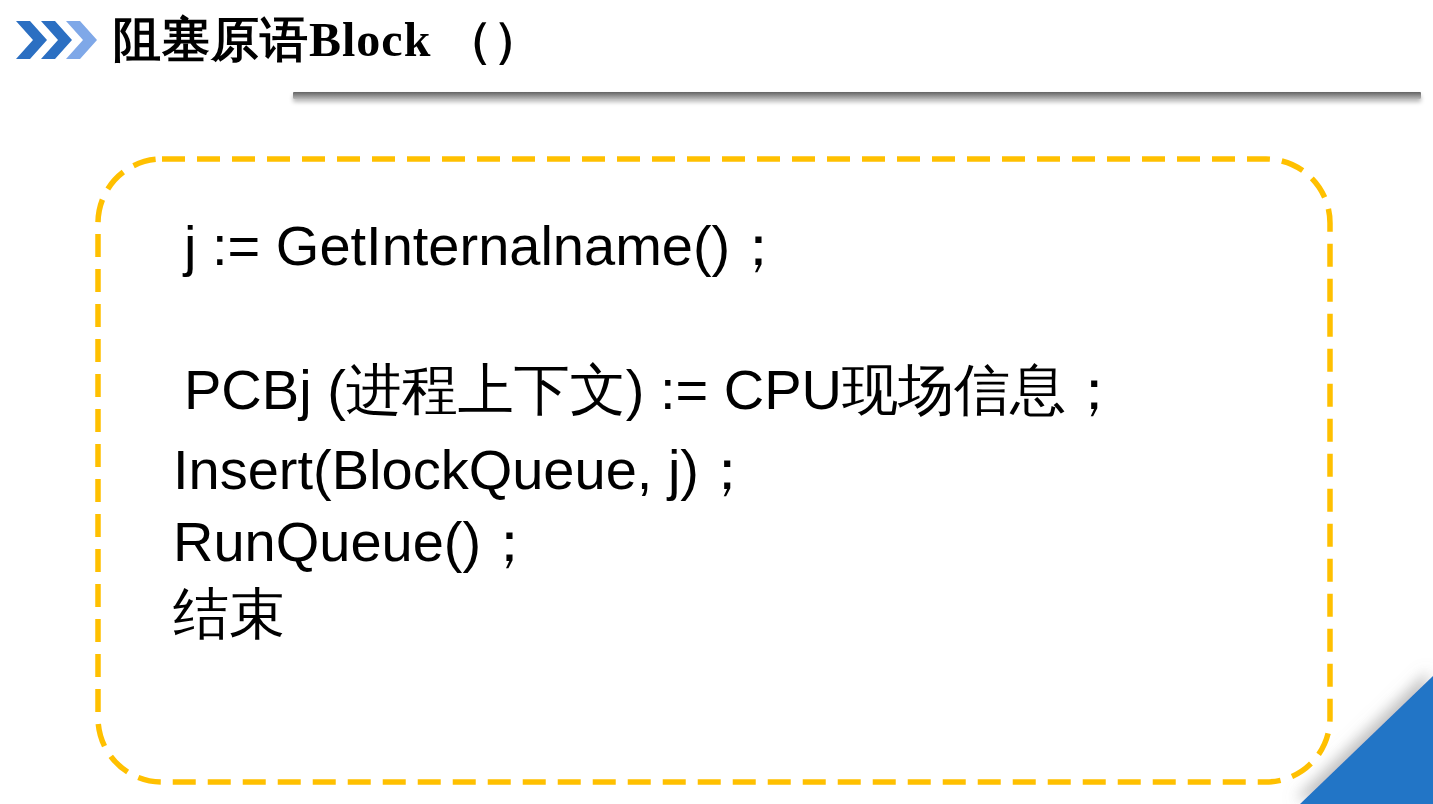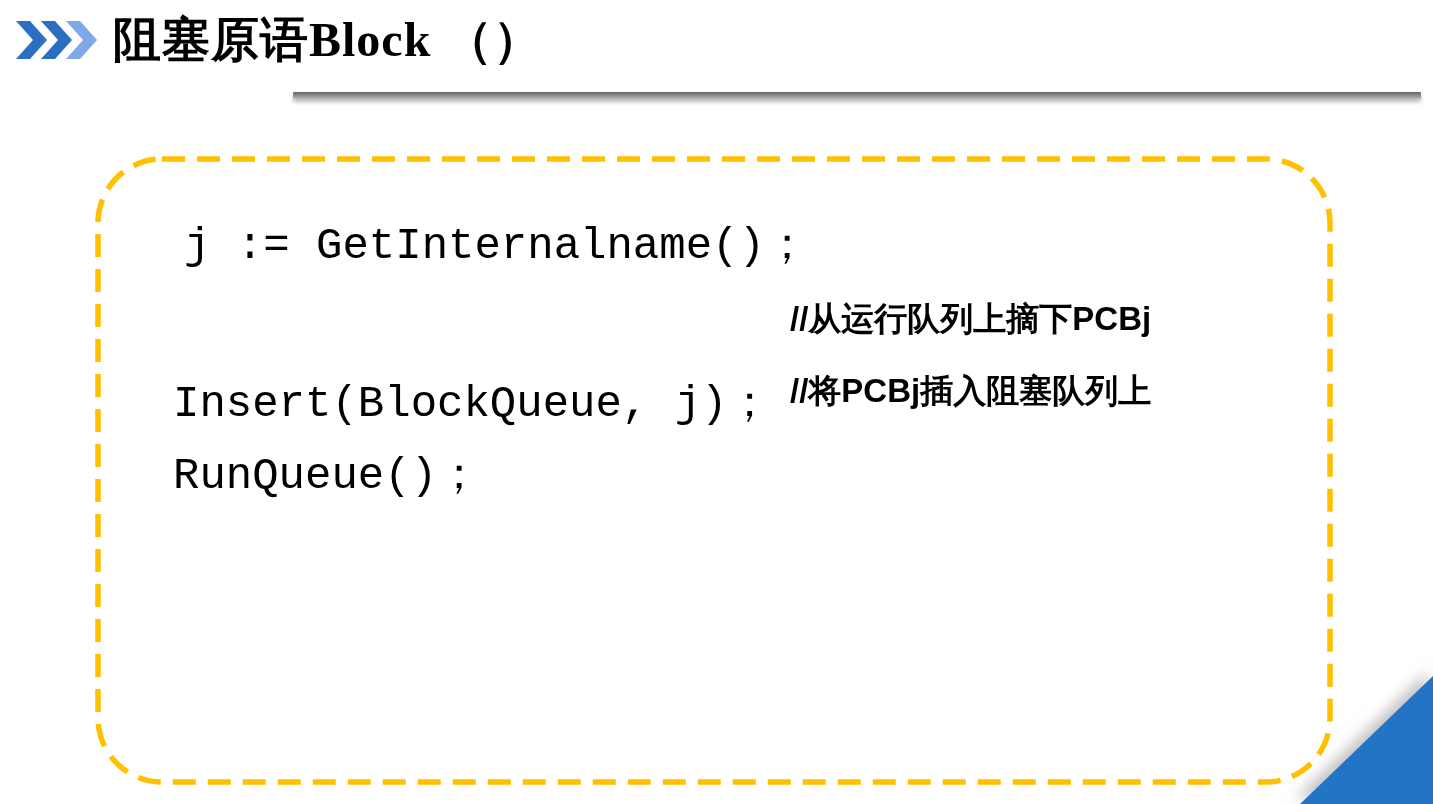--- a/index.html
+++ b/index.html
@@ -56,22 +56,22 @@
     padding-top: 52px;
     box-sizing: border-box;
   }
   .code-line {
     position: relative;
     height: 72px;
     display: flex;
     align-items: center;
   }
   .code-line .code {
-    font-family: Liberation Mono, monospace;
-    font-size: 44px;
+    font-family: Liberation Sans, sans-serif;
+    font-size: 56px;
     color: #000000;
     white-space: pre;
     line-height: 1;
   }
   .indent-a { padding-left: 84px; }
   .indent-b { padding-left: 73px; align-items: flex-end; }
   .code-line .comment {
     position: absolute;
     left: 690px;
     top: 50%;
@@ -112,34 +112,40 @@
   </svg>
 
   <div class="code-box">
 
     <div class="code-line indent-a">
       <span class="code">j := GetInternalname()；</span>
       <span class="comment"></span>
     </div>
 
     <div class="code-line indent-a">
-      <span class="comment">//从运行队列上摘下PCBj</span>
     </div>
 
+    <div class="code-line indent-a">
+      <span class="code">PCBj (进程上下文) := CPU现场信息；</span>
+      <span class="comment"></span>
+    </div>
 
 
     <div class="code-line indent-b">
       <span class="code">Insert(BlockQueue, j)；</span>
-      <span class="comment">//将PCBj插入阻塞队列上</span>
     </div>
 
     <div class="code-line indent-b">
       <span class="code">RunQueue()；</span>
     </div>
 
+    <div class="code-line indent-b">
+      <span class="code">结束</span>
+      <span class="comment"></span>
+    </div>
 
   </div>
 
   <svg class="corner-svg" viewBox="0 0 1433 804">
     <defs>
       <filter id="tri-shadow" x="-30%" y="-30%" width="160%" height="160%">
         <feDropShadow dx="-5" dy="-5" stdDeviation="7" flood-color="#8f8f8f" flood-opacity="0.55"></feDropShadow>
       </filter>
     </defs>
     <polygon points="1433,676 1433,804 1300,804" fill="#2075C6" filter="url(#tri-shadow)"></polygon>

